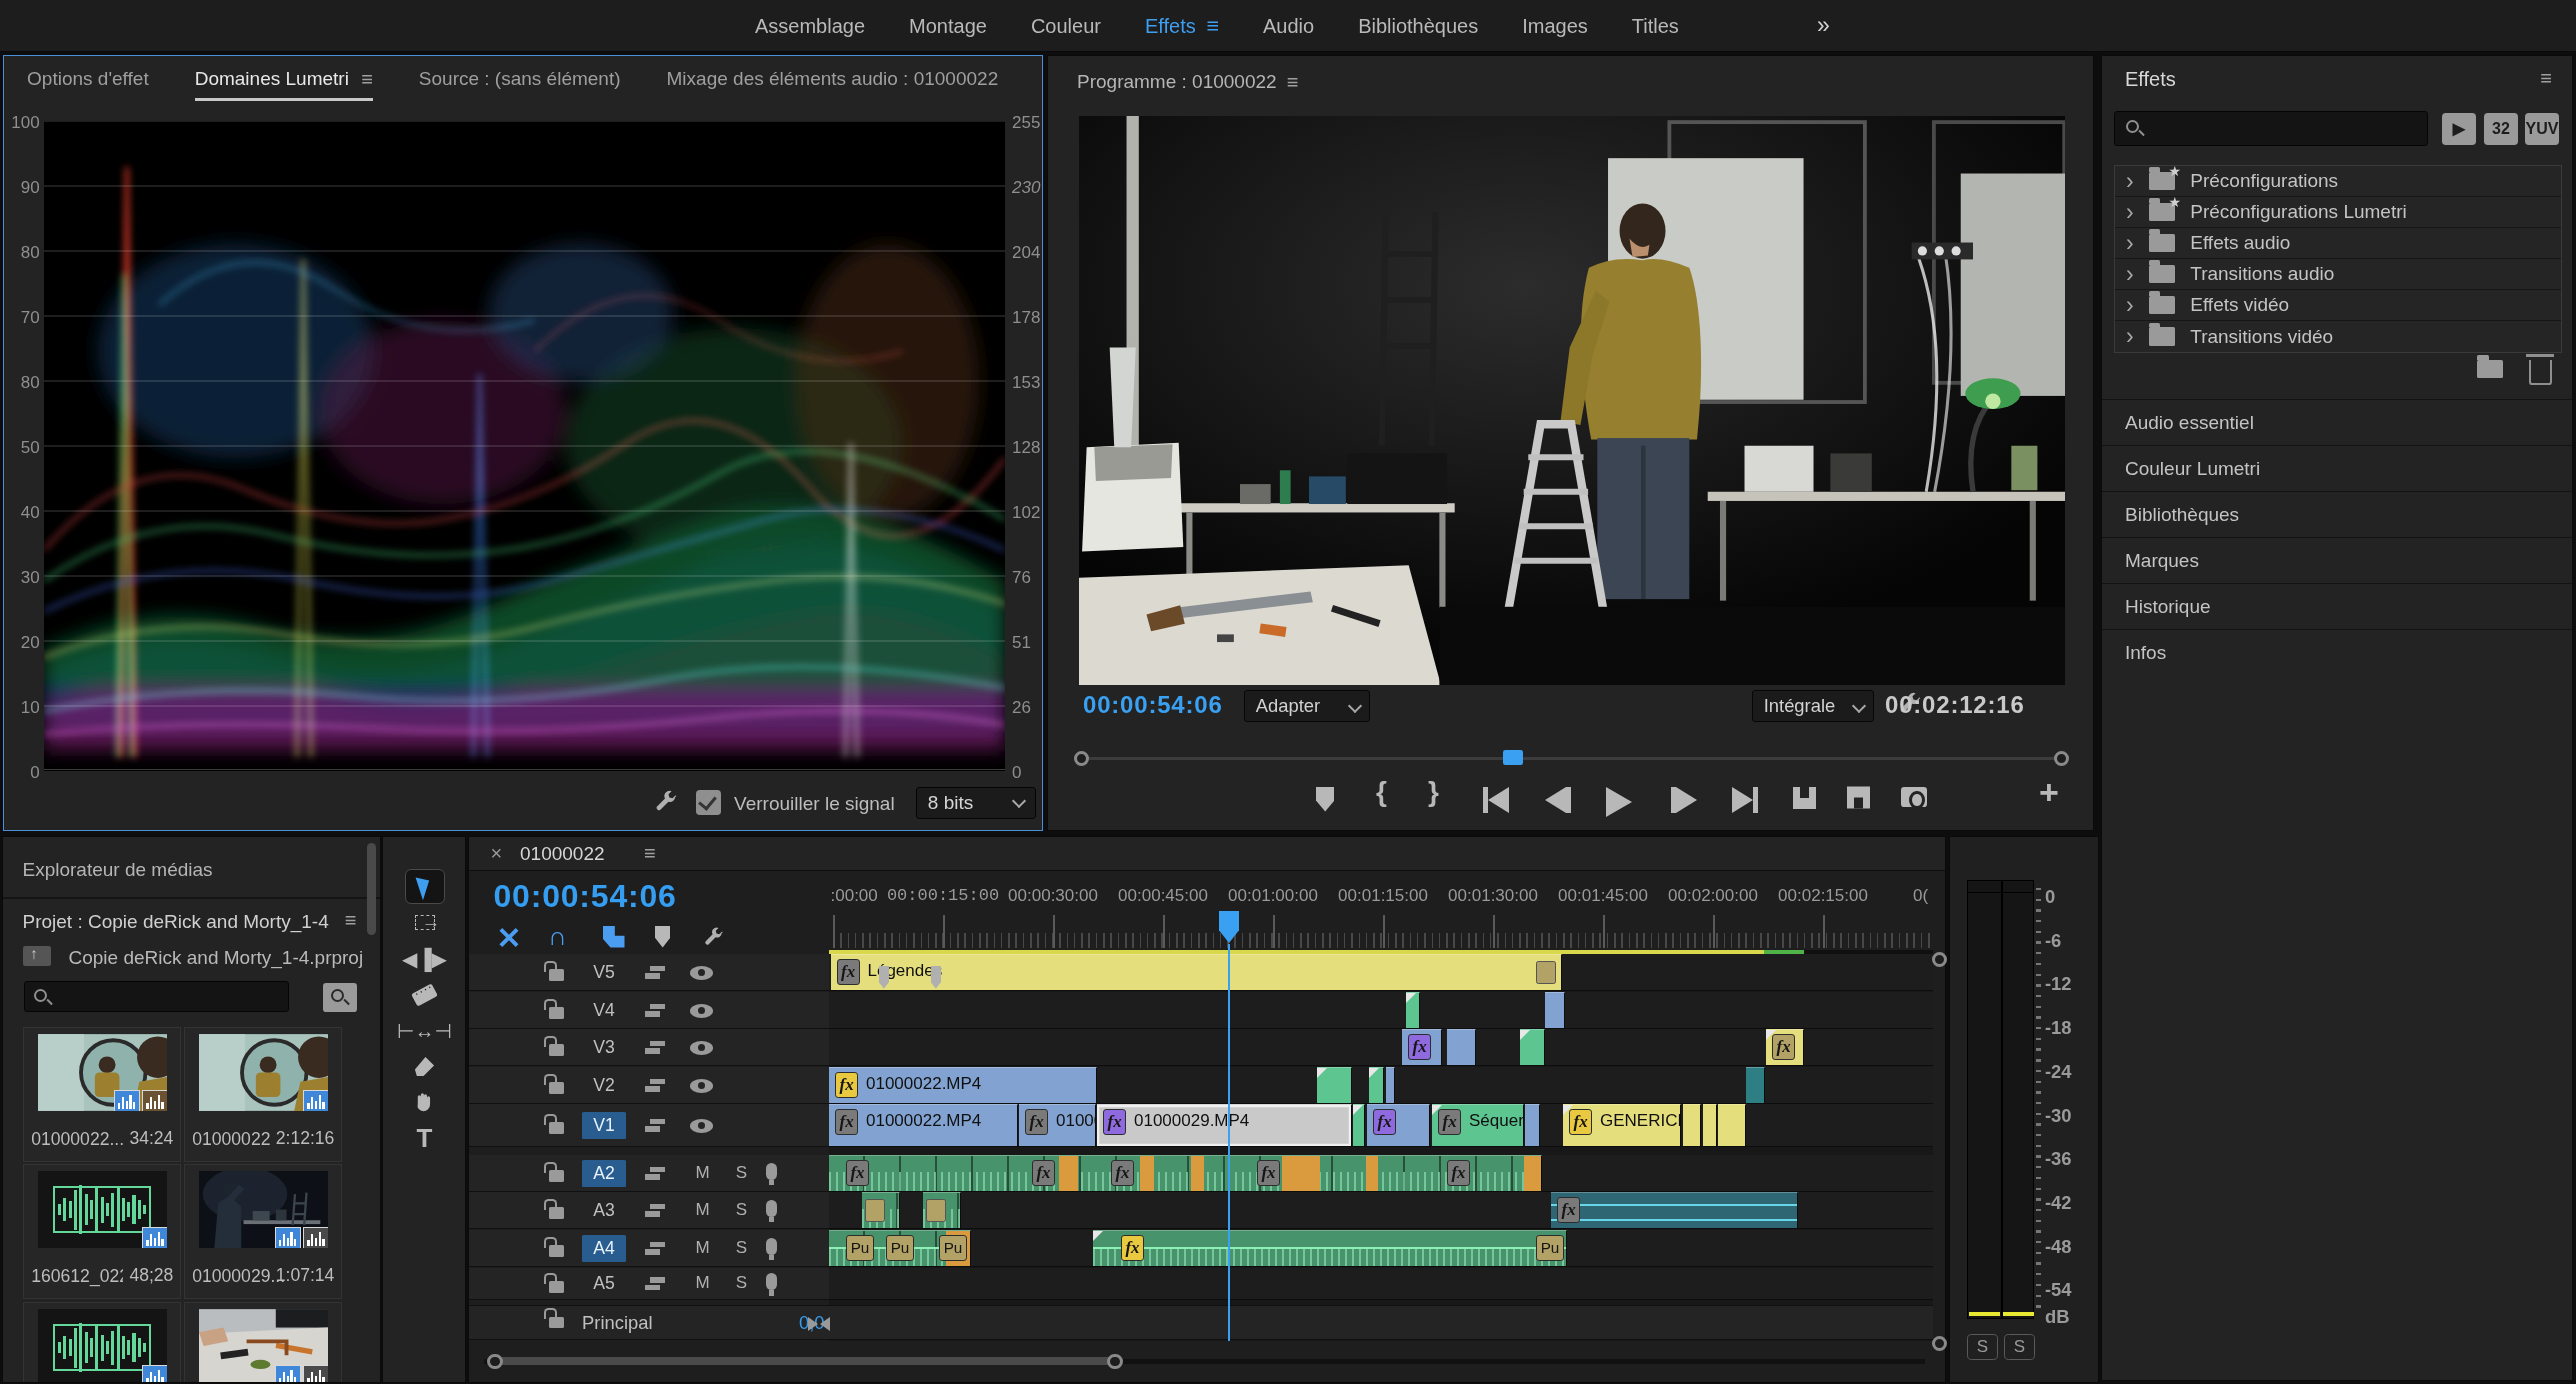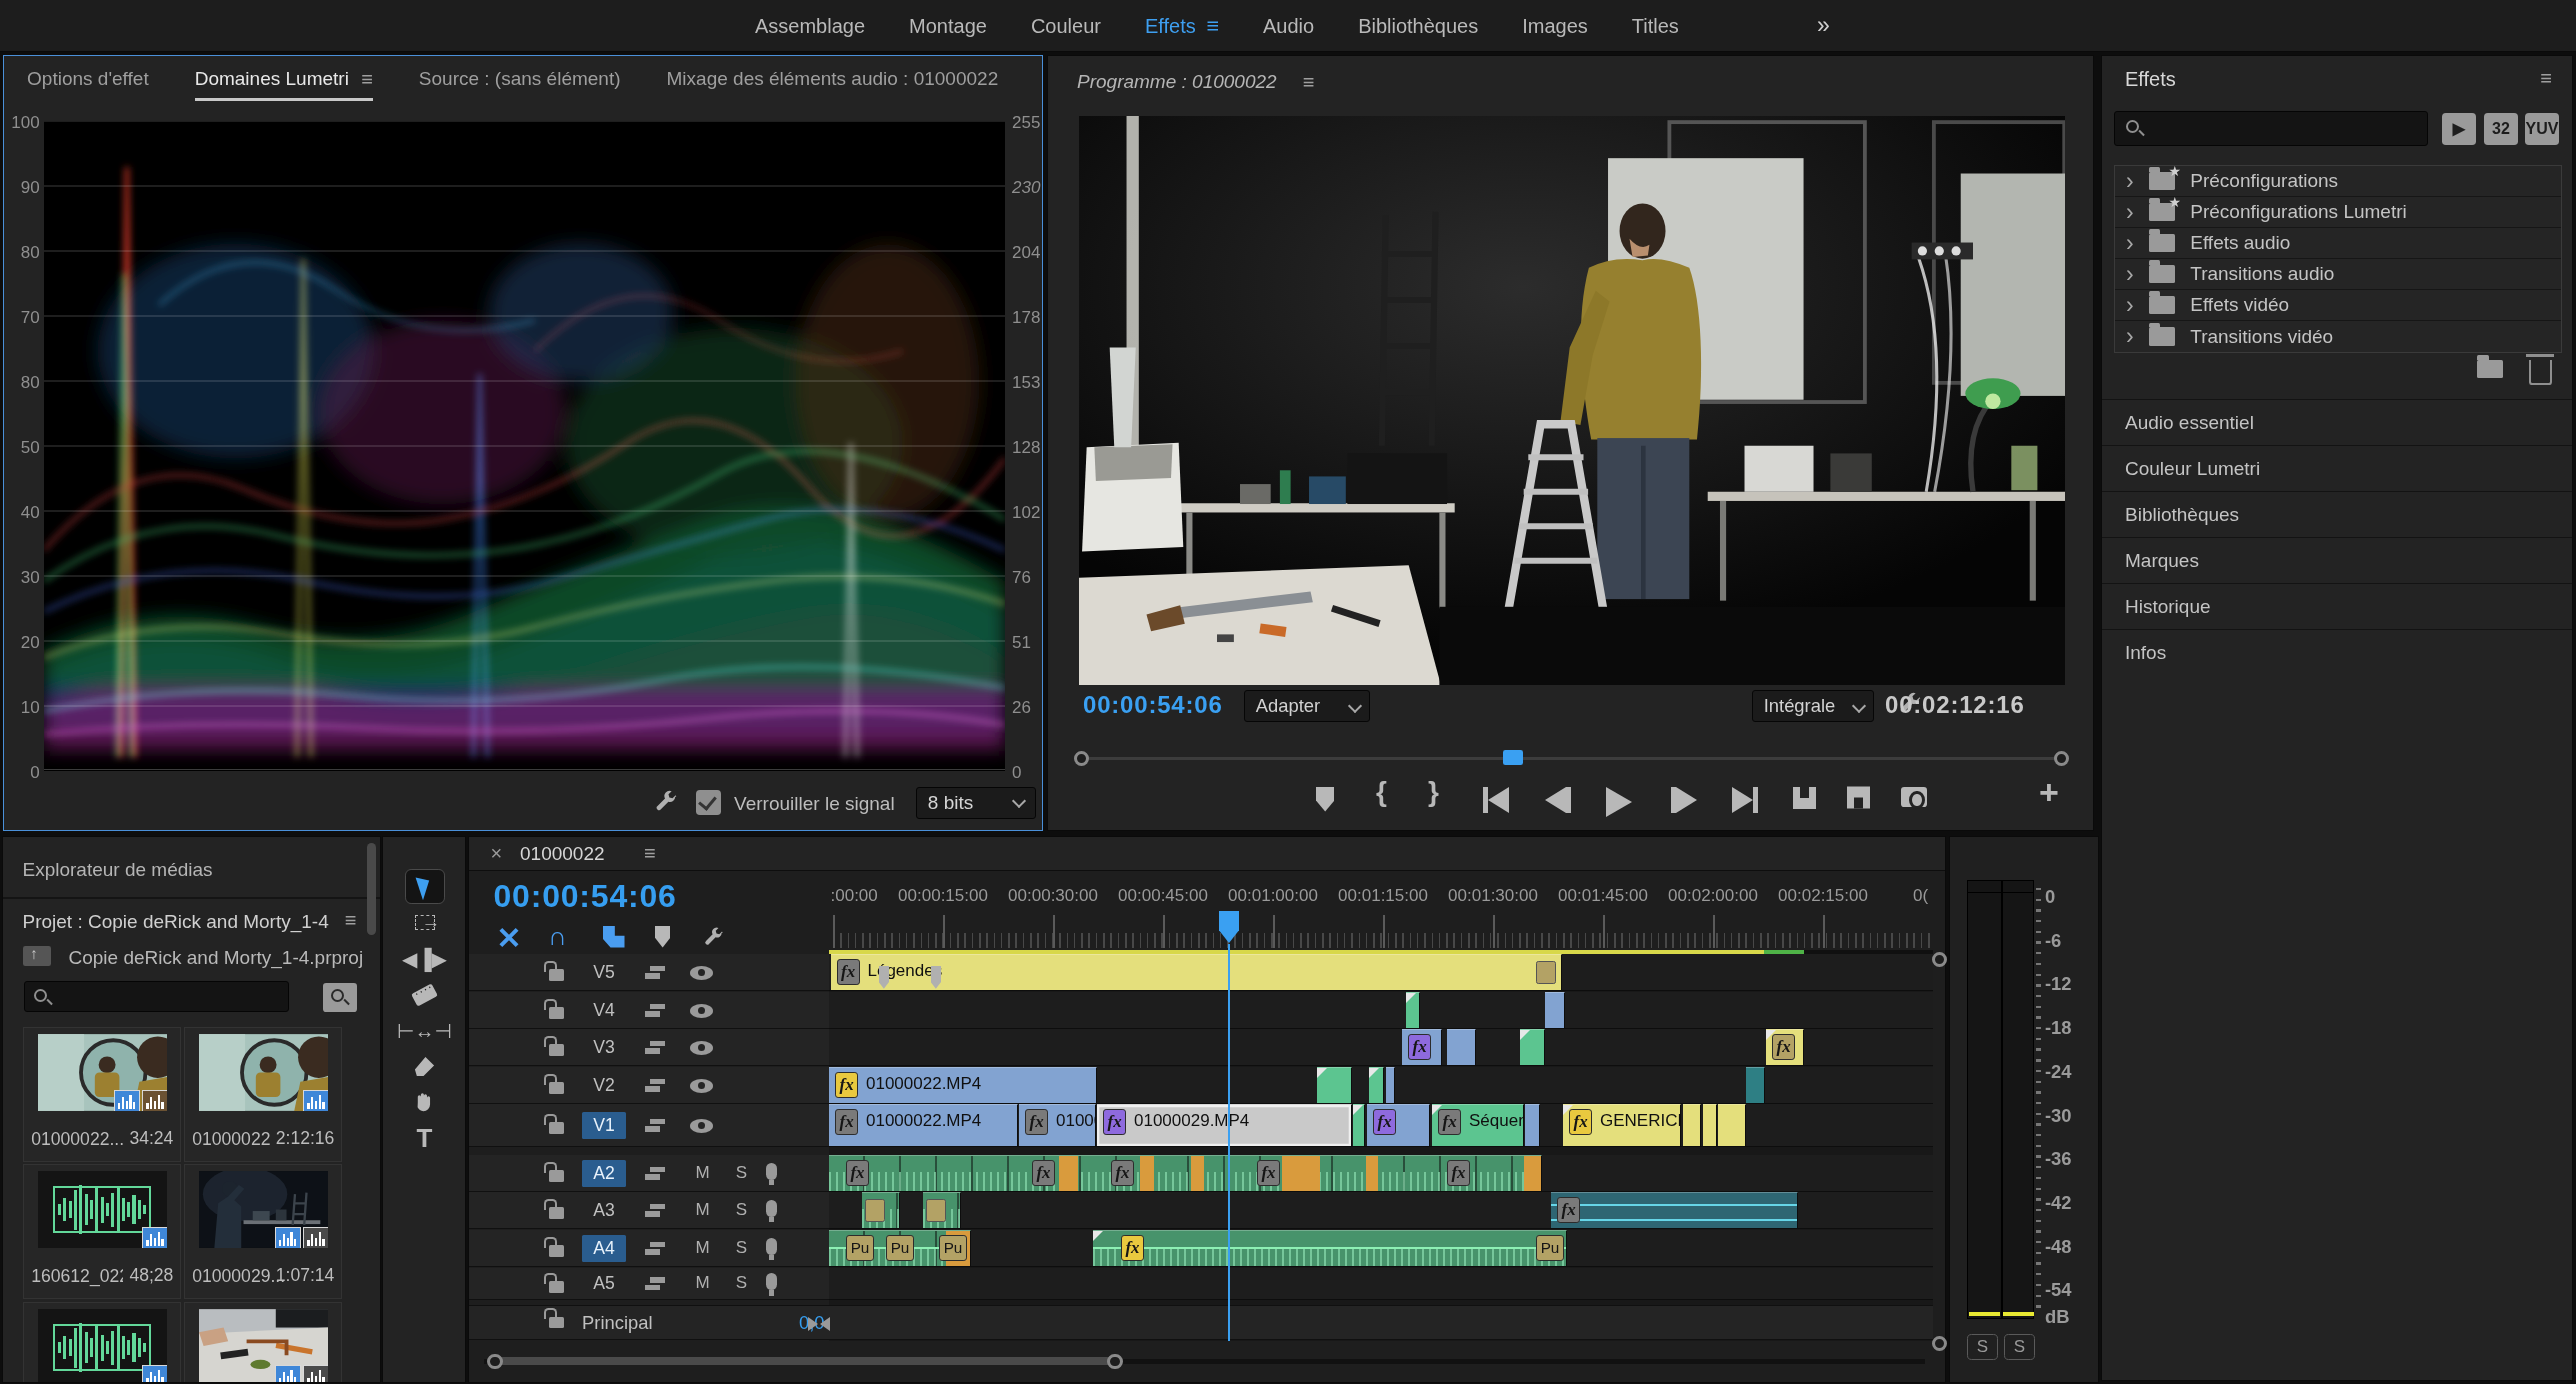--- a/index.html
+++ b/index.html
@@ -35,21 +35,21 @@
   #bit-select { position:absolute; left:912px; top:3.1px; width:120px; height:32px; background:#1b1b1b;
      border:0.8px solid #050505; border-radius:3.1px; font-size:19px; color:#d6d6d6; padding:3.8px 10.7px;}
   .chev { position:absolute; width:10px; height:10px; border-right:2.3px solid #a8a8a8; border-bottom:2.3px solid #a8a8a8; transform:rotate(45deg);}
   #bit-select .chev { right:10.7px; top:8.4px; }
 
   
   .wrench { width:26px; height:26px; display:inline-block; }
 
   
   #program { left:1047px; top:55px; width:1047px; height:776px; }
-  #prog-head { position:absolute; left:29px; top:15.3px; font-size:19px; color:#b5b5b5; display:flex; gap:26px;font-style:italic;}
+  #prog-head { position:absolute; left:29px; top:15.3px; font-size:19px; color:#b5b5b5; display:flex; gap:10px;}
   #prog-video { position:absolute; left:31px; top:60px; width:986px; height:569px; background:#000;}
   #prog-tcrow { position:absolute; left:0; top:635px; width:100%; height:38px;}
   .tc-blue { color:#3aa0f2; font-size:24px; font-weight:bold; letter-spacing:0.8px;}
   .tc-gray { color:#c9c9c9; font-size:24px; font-weight:bold; letter-spacing:0.8px;}
   .dropdown { background:#1b1b1b; border:0.8px solid #060606; border-radius:3.1px; color:#d2d2d2;
       font-size:18.4px; padding:4.6px 31px 4.6px 10.7px; position:absolute; height:32px;}
   .dropdown .chev { right:9.2px; top:10px; }
   #scrub { position:absolute; left:29px; top:694px; width:989px; height:17px;}
   #scrub .rail { position:absolute; left:0; top:7px; width:100%; height:3.1px; background:#3c3c3c; border-radius:1.5px;}
   .ring { position:absolute; width:15.3px; height:15.3px; border:3.1px solid #8a8a8a; border-radius:50%; background:#1d1d1d;}
@@ -751,21 +751,21 @@
     <div class="tlico" style="left:158px">
         <div class="marker-shape" style="width:15.3px; height:21.5px"></div>
       </div>
     <svg class="tlico wrench" style="left:205px; width:23px; height:23px" viewBox="0 0 24 24">
         <path d="M20.5 7.2a4.8 4.8 0 0 1-6.3 4.6l-6.9 6.9a2.2 2.2 0 1 1-3.1-3.1l6.9-6.9A4.8 4.8 0 0 1 17.2 2l-2.9 2.9.8 2.9 2.9.8 2.9-2.9c.4.7.6 1.6.6 1.5z" fill="#b0b0b0"></path>
       </svg>
   </div>
   <div id="ruler">
       <div id="rticks"></div>
       <div class="rlabel" style="left: 1.5px;">:00:00</div>
-      <div class="rlabel" style="left: 114px; transform: translateX(-50%);">00:00:15:00</div>
+      <div class="rlabel" style="left: 114px; transform: translateX(-50%); font-family: Liberation Mono, monospace;">00:00:15:00</div>
       <div class="rlabel" style="left: 224px; transform: translateX(-50%);">00:00:30:00</div>
       <div class="rlabel" style="left: 334px; transform: translateX(-50%);">00:00:45:00</div>
       <div class="rlabel" style="left: 444px; transform: translateX(-50%);">00:01:00:00</div>
       <div class="rlabel" style="left: 554px; transform: translateX(-50%);">00:01:15:00</div>
       <div class="rlabel" style="left: 664px; transform: translateX(-50%);">00:01:30:00</div>
       <div class="rlabel" style="left: 774px; transform: translateX(-50%);">00:01:45:00</div>
       <div class="rlabel" style="left: 884px; transform: translateX(-50%);">00:02:00:00</div>
       <div class="rlabel" style="left: 994px; transform: translateX(-50%);">00:02:15:00</div>
       <div class="rlabel" style="left: 1084px;">0(</div>
     </div>

